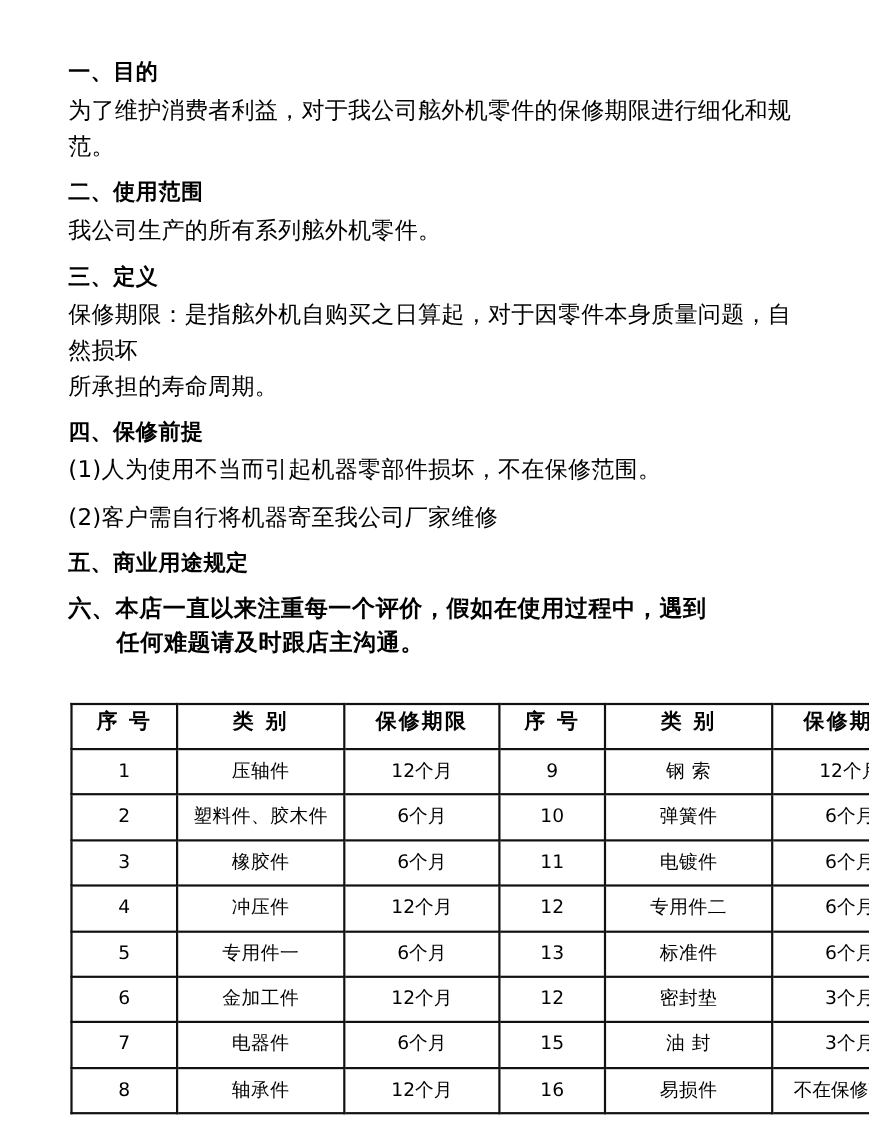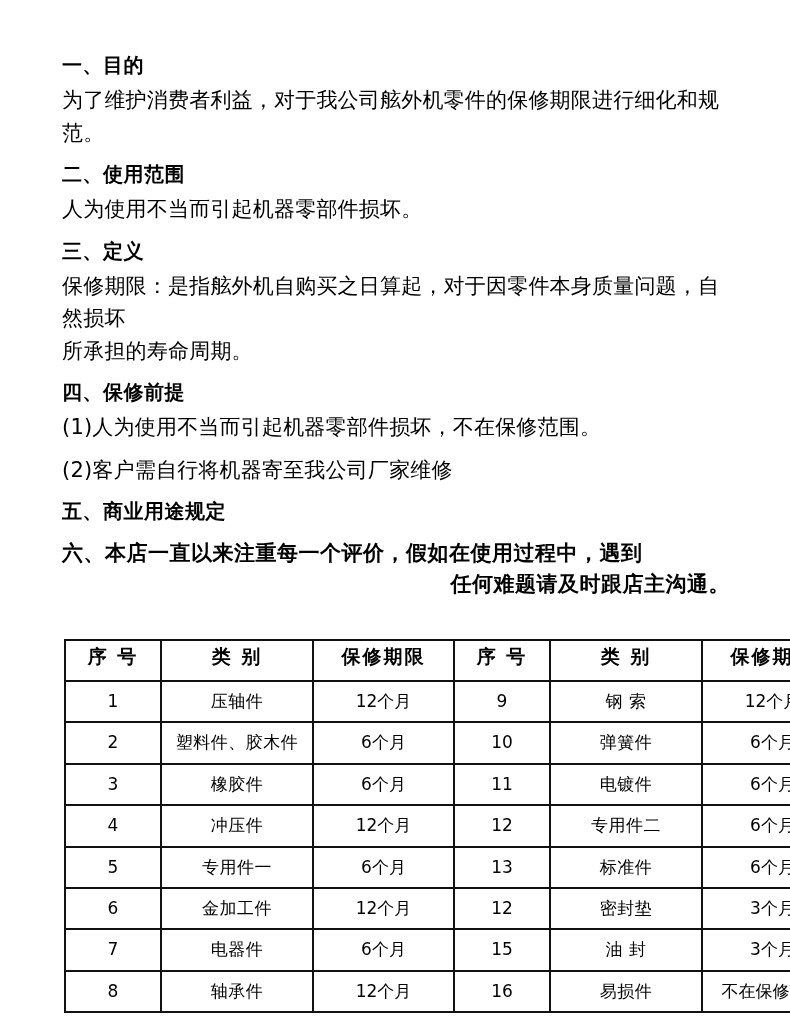--- a/index.html
+++ b/index.html
@@ -44,21 +44,20 @@
   }
   .sec-heading.big {
     font-size: 21px;
     line-height: 1.45;
     margin-top: 14px;
     margin-bottom: 0;
   }
   .sec-heading.big .cont {
     display: block;
     padding-left: 44px;
-    text-align: right;
   }
   table.warranty {
     border-collapse: collapse;
     margin-top: 40px;
     margin-left: 2px;
     width: 690px;
     table-layout: fixed;
   }
   table.warranty td, table.warranty th {
     border: 2px solid #111111;
@@ -99,21 +98,21 @@
   <div class="sec-block">
     <div class="sec-heading">一、目的</div>
     <div class="sec-body">
       <span class="para-line">为了维护消费者利益，对于我公司舷外机零件的保修期限进行细化和规范。</span>
     </div>
   </div>
 
   <div class="sec-block">
     <div class="sec-heading">二、使用范围</div>
     <div class="sec-body">
-      <span class="para-line">人为使用不当而引起机器零部件损坏。</span>
+      <span class="para-line">我公司生产的所有系列舷外机零件。</span>
     </div>
   </div>
 
   <div class="sec-block">
     <div class="sec-heading">三、定义</div>
     <div class="sec-body">
       <span class="para-line">保修期限：是指舷外机自购买之日算起，对于因零件本身质量问题，自然损坏</span>
       <span class="para-line">所承担的寿命周期。</span>
     </div>
   </div>

